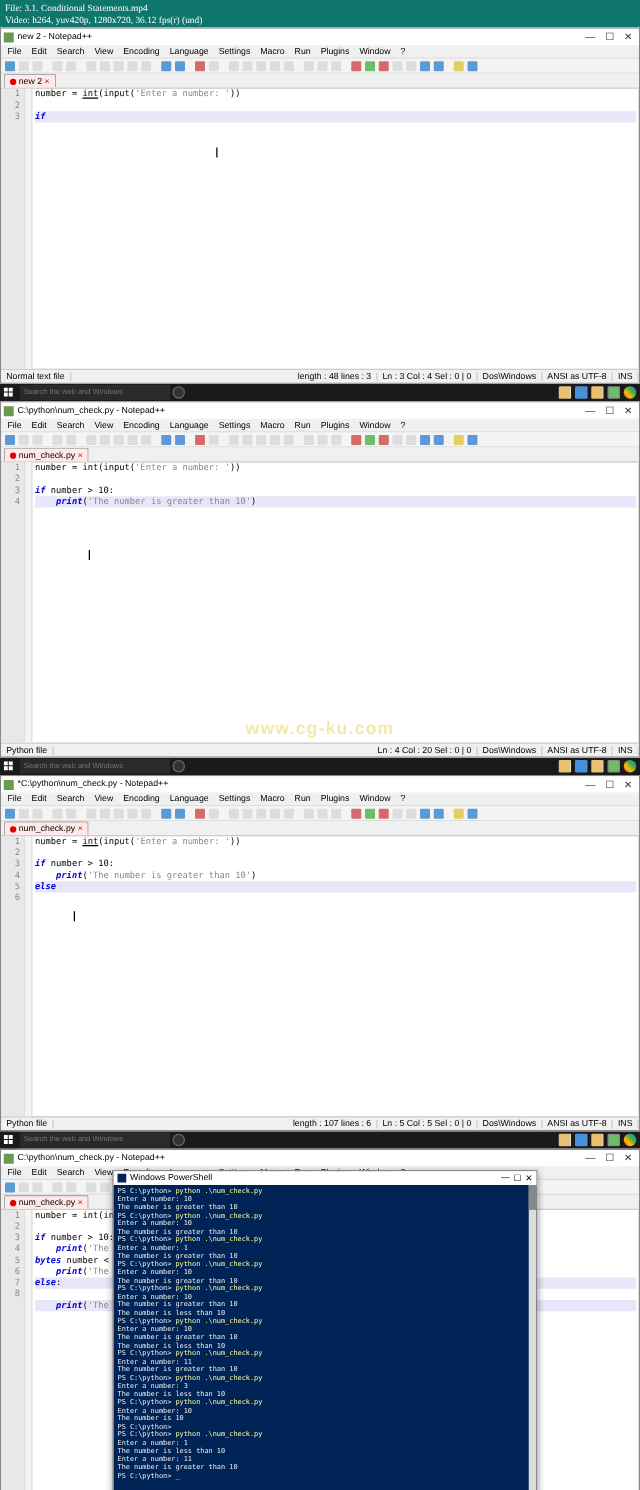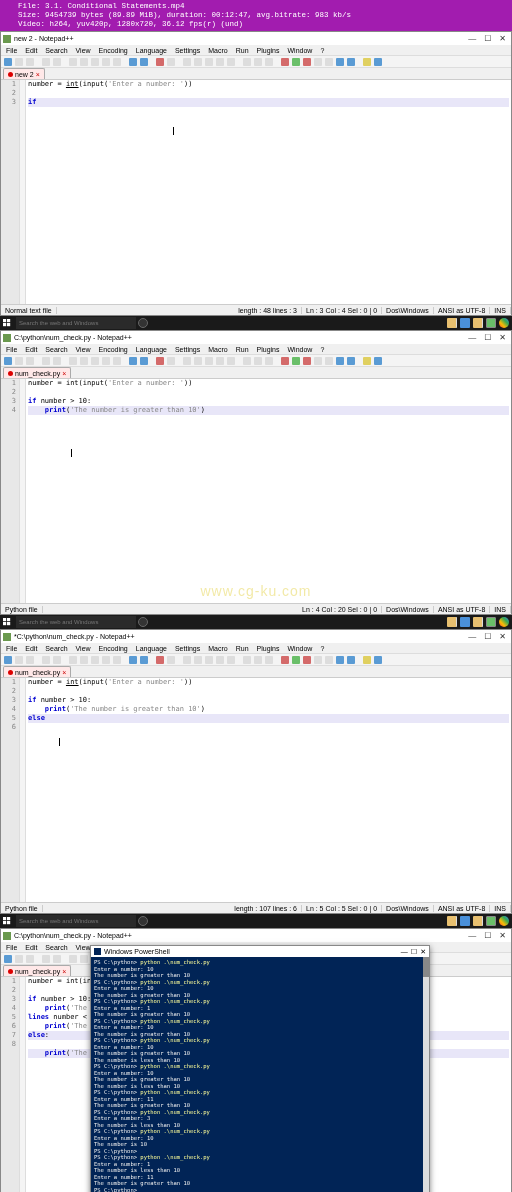--- a/index.html
+++ b/index.html
@@ -1,18 +1,18 @@
 <!DOCTYPE html>
 <html><head>
 <meta charset="utf-8">
 <style>
   * { margin:0; padding:0; box-sizing:border-box; }
   body { width:512px; font-family:"Segoe UI",Tahoma,sans-serif; font-size:7px; background:#fff; }
   .page { width:512px; }
-  .header { background:#a21caf; color:#fff; padding:2px 18px; font-size:7.5px; line-height:1.2; font-family:Liberation Mono, monospace; }
+  .header { background:#0f766e; color:#fff; padding:2px 4px; font-size:7.5px; line-height:1.2; font-family:Liberation Serif, serif; }
   .header div { white-space:nowrap; }
   .npp { position:relative; background:#fff; border:1px solid #888; }
   .titlebar { display:flex; align-items:center; height:13px; background:#fff; padding:0 2px; }
   .titlebar .icon { width:8px; height:8px; background:#6a994e; margin-right:3px; }
   .titlebar .title { flex:1; font-size:7px; color:#000; }
   .winctrl { display:flex; gap:8px; margin-right:3px; }
   .winctrl span { font-size:8px; color:#333; cursor:default; }
   .menubar { display:flex; gap:4px; padding:0 3px; height:11px; align-items:center; background:#f0f0f0; border-bottom:1px solid #ddd; }
   .menubar span { font-size:7px; color:#000; padding:0 2px; }
   .toolbar { display:flex; gap:3px; padding:2px 3px; height:12px; align-items:center; background:#f4f4f4; border-bottom:1px solid #ddd; }
@@ -26,57 +26,56 @@
   .tab { display:flex; align-items:center; gap:2px; padding:0 4px; font-size:7px; background:#fff; border:1px solid #aaa; border-bottom:none; border-radius:2px 2px 0 0; }
   .tab.active1 { background:#ffe8e8; }
   .tab.active2 { background:#ffe8e8; }
   .tab .dot { width:5px; height:5px; border-radius:50%; background:#d00; }
   .tab .x { color:#c00; font-size:7px; }
   .editor { display:flex; position:relative; }
   .gutter { width:19px; background:#e8e8e8; text-align:right; padding:0 3px; font-family:Consolas,monospace; font-size:7px; color:#888; line-height:9px; border-right:1px solid #ddd; }
   .fold { width:6px; background:#f4f4f4; border-right:1px solid #ddd; }
   .code { flex:1; font-family:Consolas,monospace; font-size:7px; line-height:9px; padding:0 2px; white-space:pre; }
   .hl { background:#e8e6f8; display:block; }
-  .kw { color:#0000d0; font-weight:bold; }
+  .kw { color:#0000d0; font-weight:bold;font-style:italic; }
   .fn { color:#000;text-decoration:underline; }
   .str { color:#888; }
   .cursor { display:inline-block; width:0; border-left:1px solid #000; height:8px; vertical-align:middle; }
   .statusbar { display:flex; height:11px; background:#f0f0f0; border-top:1px solid #ccc; font-size:7px; align-items:center; }
   .statusbar .seg { padding:0 4px; border-right:1px solid #ccc; }
   .statusbar .spacer { flex:1; }
   .taskbar { display:flex; height:14px; background:#1a1a1a; align-items:center; }
   .taskbar .start { width:14px; height:14px; background:#1a1a1a; display:flex; align-items:center; justify-content:center; }
   .taskbar .start svg { width:8px; height:8px; }
   .taskbar .search { flex:0 0 120px; height:12px; background:#2a2a2a; margin:0 2px; display:flex; align-items:center; padding:0 3px; }
   .taskbar .search input { background:transparent; border:none; color:#888; font-size:6px; width:100%; }
   .taskbar .tray { display:flex; gap:3px; margin-left:auto; padding-right:3px; }
   .taskbar .ticon { width:10px; height:10px; border-radius:1px; }
   .taskbar .ticon.fold { background:#e8c070; }
   .taskbar .ticon.edge { background:#4a90d9; }
   .taskbar .ticon.npp { background:#6abf69; }
   .taskbar .ticon.chrome { background:linear-gradient(45deg,#ea4335,#fbbc05,#34a853,#4285f4); border-radius:50%; }
   .taskbar .ticon.cort { background:#333; border:1px solid #666; border-radius:50%; }
-  .watermark { position:absolute; left:50%; transform:translateX(-50%); bottom:4px; font-size:14px; font-weight:normal; color:#e8d860; opacity:0.55; letter-spacing:1px; pointer-events:none; }
+  .watermark { position:absolute; left:50%; transform:translateX(-50%); bottom:4px; font-size:14px; font-weight:bold; color:#e8d860; opacity:0.55; letter-spacing:1px; pointer-events:none; }
   .ps { position:absolute; border:1px solid #888; box-shadow:0 2px 6px rgba(0,0,0,0.5); display:flex; flex-direction:column; }
   .ps-title { display:flex; align-items:center; height:11px; background:#fff; padding:0 3px; font-size:7px; gap:3px; }
   .ps-title .psicon { width:7px; height:7px; background:#012456; }
   .ps-title .spacer { flex:1; }
   .ps-body { flex:1; background:#012456; color:#eee; font-family:Consolas,monospace; font-size:5.5px; line-height:6.5px; padding:2px 3px; overflow:hidden; white-space:pre; position:relative; }
   .ps-scroll { position:absolute; right:0; top:0; bottom:0; width:6px; background:#ddd; }
   .ps-scroll .thumb { background:#888; width:100%; height:20px; }
   .ps-cmd { color:#ffff99; }
 </style>
 </head>
 <body>
 
 <div class="page">
 
   <div class="header">
     <div>File: 3.1. Conditional Statements.mp4</div>
-    <div>Size: 9454739 bytes (89.89 MiB), duration: 00:12:47, avg.bitrate: 983 kb/s</div>
     <div>Video: h264, yuv420p, 1280x720, 36.12 fps(r) (und)</div>
   </div>
 
   <div id="panes">
   <div class="npp">
     <div class="titlebar">
       <div class="icon"></div>
       <div class="title">new 2 - Notepad++</div>
       <div class="winctrl">
         <span>—</span>
@@ -509,21 +508,21 @@
             <div>5</div>
             <div>6</div>
             <div>7</div>
             <div>8</div>
           </div>
       <div class="fold"></div>
       <div class="code">number = int(input(<span class="str">'E</span>
 
 <span class="kw">if</span> number &gt; 10:
     <span class="kw">print</span>(<span class="str">'The numbe</span>
-<span class="kw">lines</span> number &lt; 10:
+<span class="kw">bytes</span> number &lt; 10:
     <span class="kw">print</span>(<span class="str">'The numbe</span>
 <span class="hl"><span class="kw">else</span>:</span>
 <span class="hl">    <span class="kw">print</span>(<span class="str">'The numbe</span></span></div>
 
       <div class="ps" style="left:89px; top:-32px; width:340px; height:258px;">
     <div class="ps-title">
       <div class="psicon"></div>
       <span>Windows PowerShell</span>
       <div class="spacer"></div>
       <span>—</span>

